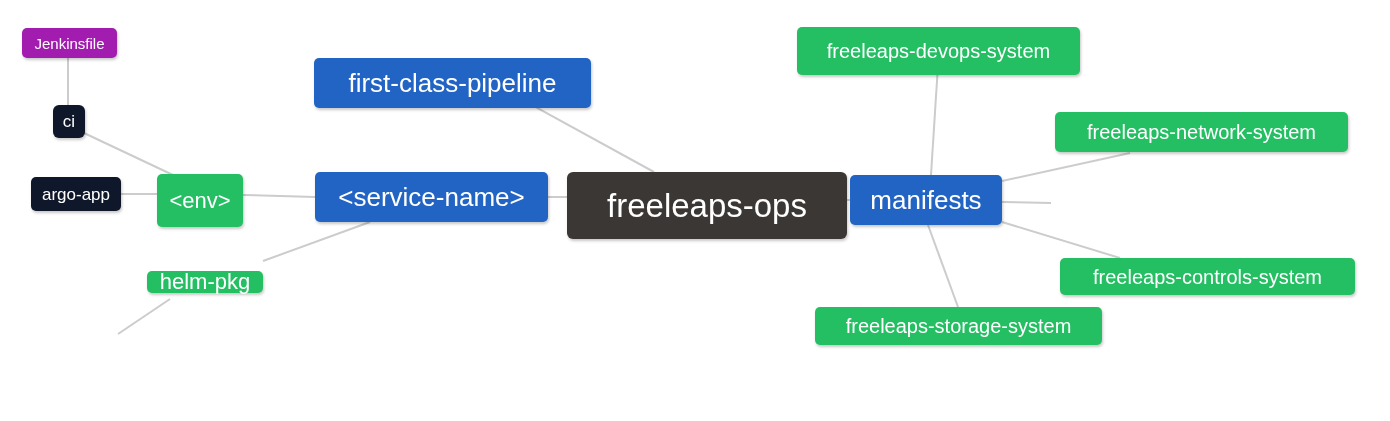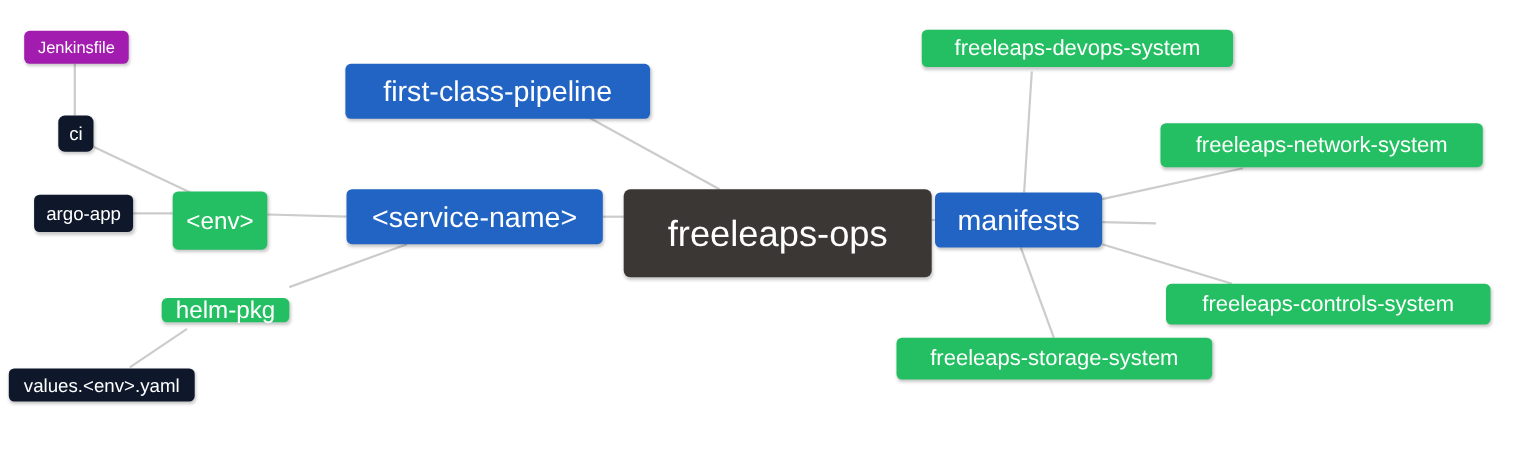--- a/index.html
+++ b/index.html
@@ -77,31 +77,30 @@
   <div class="node c-orange f-xs" style="left:22px;  top:28px;  width:95px;  height:30px;">Jenkinsfile</div>
 
   <div class="node c-red f-sm" style="left:53px;  top:105px; width:32px;  height:33px; border-radius:6px;">ci</div>
 
   <div class="node c-red f-sm" style="left:31px;  top:177px; width:90px;  height:34px;">argo-app</div>
 
   <div class="node c-green f-lg" style="left:157px; top:174px; width:86px;  height:53px;">&lt;env&gt;</div>
 
   <div class="node c-green f-lg" style="left:147px; top:271px; width:116px; height:22px;">helm-pkg</div>
 
-  <div class="node c-red f-sm" style="left:8px;   top:335px; width:169px; height:30px;">values.&lt;env&gt;.yaml</div>
 
   <div class="node c-blue f-xl" style="left:314px; top:38px;  width:277px; height:50px;margin-top:20px;">first-class-pipeline</div>
 
   <div class="node c-blue f-xl" style="left:315px; top:172px; width:233px; height:50px;">&lt;service-name&gt;</div>
 
-  <div class="node c-dark f-root" style="left:567px; top:172px; width:280px; height:80px;">freeleaps-ops</div>
+  <div class="node c-dark f-root" style="left:567px; top:172px; width:280px; height:67px;">freeleaps-ops</div>
 
   <div class="node c-blue f-xl" style="left:850px; top:175px; width:152px; height:50px;">manifests</div>
 
-  <div class="node c-green f-md" style="left:838px;  top:27px;  width:283px; height:34px;">freeleaps-devops-system</div>
+  <div class="node c-green f-md" style="left:797px;  top:27px;  width:283px; height:48px;">freeleaps-devops-system</div>
 
   <div class="node c-green f-md" style="left:1055px; top:112px; width:293px; height:40px;">freeleaps-network-system</div>
 
 
   <div class="node c-green f-md" style="left:1060px; top:258px; width:295px; height:37px;">freeleaps-controls-system</div>
 
   <div class="node c-green f-md" style="left:815px;  top:307px; width:287px; height:38px;">freeleaps-storage-system</div>
 
 </div>
 

